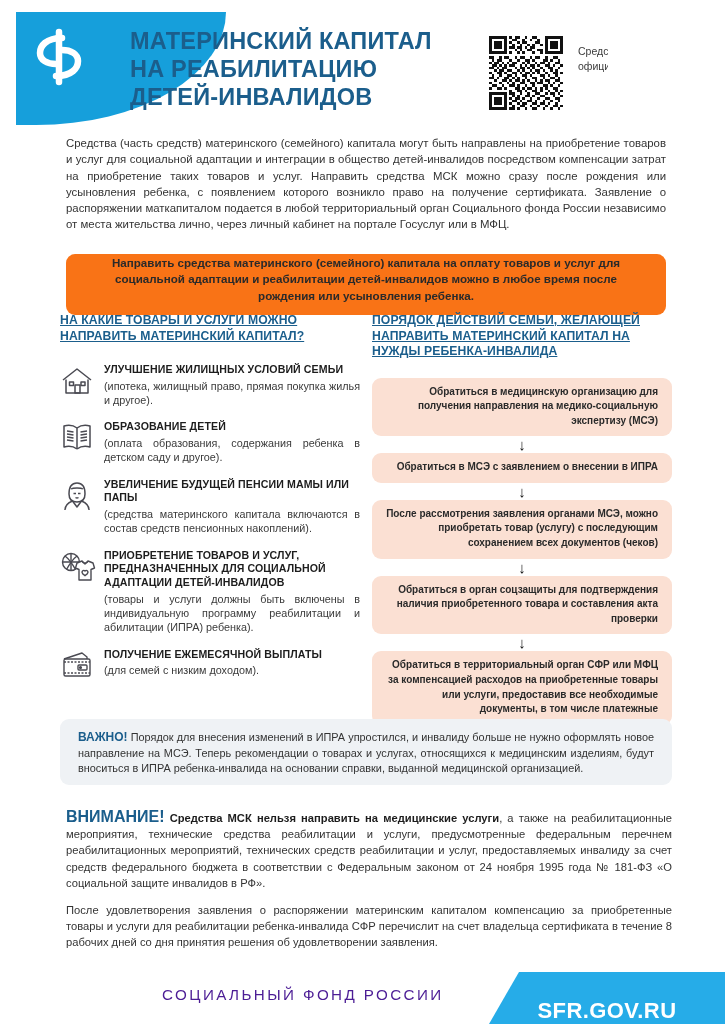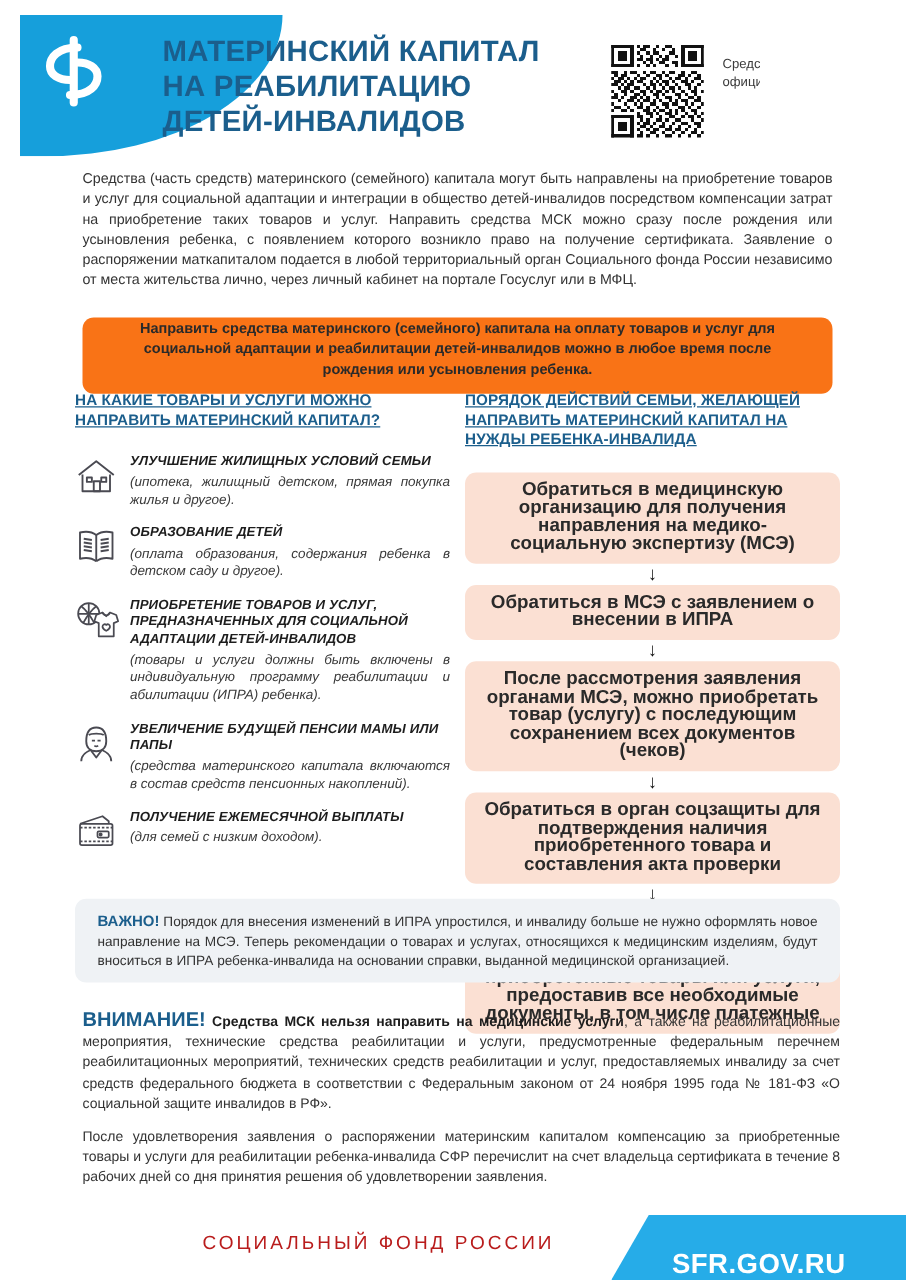--- a/index.html
+++ b/index.html
@@ -55,42 +55,42 @@
   
   .col-left { position: absolute; left: 60px; top: 313px; width: 300px; }
   .col-right { position: absolute; left: 372px; top: 313px; width: 300px; }
 
   .col-heading {
     font-size: 12.2px; font-weight: bold; color: #1B5E8C;
     line-height: 15.5px; text-transform: uppercase; letter-spacing: 0.1px; text-decoration: underline;
   }
 
   .benefit-list { margin-top: 19px; }
-  .benefit { display: flex; margin-bottom: 13px; font-style: italic; }
+  .benefit { display: flex; margin-bottom: 13px; }
   .benefit-icon {
     flex: 0 0 44px; width: 44px; padding-top: 2px;
   }
   .benefit-icon svg { display: block; }
   .benefit-body { flex: 1; }
   .benefit-title {
     font-size: 10.6px; font-weight: bold; color: #1d1d1d;
     line-height: 13.6px; text-transform: uppercase; letter-spacing: 0.1px;
   }
   .benefit-desc {
     font-size: 10.8px; line-height: 14.4px; color: #3a3a3a;
     text-align: justify; margin-top: 2px;
   }
 
   
   .flow { margin-top: 18px; }
   .step {
     background: #FBE0D3; border-radius: 9px;
     padding: 7px 14px 8px;
-    font-size: 15px; line-height: 14.6px; font-weight: bold;
-    color: #2a2a2a; text-align: center;
+    font-size: 10px; line-height: 14.6px; font-weight: bold;
+    color: #2a2a2a; text-align: right;
   }
   .arrow {
     text-align: center; color: #111; font-size: 15px;
     line-height: 15px; height: 17px; padding: 1px 0 1px;
   }
 
   
   .important-box {
     position: absolute; left: 60px; top: 719px; width: 612px;
     background: #EFF2F5; border-radius: 9px;
@@ -108,21 +108,21 @@
   .attention .strong { font-weight: bold; color: #1d1d1d; }
   .closing {
     position: absolute; left: 66px; top: 902px; width: 606px;
     font-size: 11.2px; line-height: 16.2px; color: #333; text-align: justify;
   }
 
   
   .footer { position: absolute; left: 0; top: 972px; width: 725px; height: 52px; }
   .footer-text {
     position: absolute; left: 162px; top: 14px;
-    font-size: 15.2px; letter-spacing: 2.4px; color: #b91c1c;
+    font-size: 15.2px; letter-spacing: 2.4px; color: #4c1d95;
     text-transform: uppercase;
   }
   .footer-badge {
     position: absolute; left: 489px; top: 0px; width: 236px; height: 52px;
     background: #26ACE8;
     clip-path: polygon(30px 0, 236px 0, 236px 52px, 0 52px);
     display: flex; align-items: flex-end; justify-content: center;
   }
   .footer-badge span {
     color: #fff; font-size: 22px; font-weight: bold; letter-spacing: 0.4px;
@@ -408,39 +408,58 @@
               <path d="M3 15 L17 4 L31 15"></path>
               <path d="M6 14.5 L6 28 L28 28 L28 14.5"></path>
               <rect x="15" y="20" width="5" height="8"></rect>
               <rect x="9.5" y="17" width="4" height="3.5"></rect>
               <rect x="21" y="17" width="4" height="3.5"></rect>
             </g>
           </svg>
         </div>
         <div class="benefit-body">
           <div class="benefit-title">УЛУЧШЕНИЕ ЖИЛИЩНЫХ УСЛОВИЙ СЕМЬИ</div>
-          <div class="benefit-desc">(ипотека, жилищный детском, прямая покупка жилья и другое).</div>
+          <div class="benefit-desc">(ипотека, жилищный право, прямая покупка жилья и другое).</div>
         </div>
       </div>
 
       <div class="benefit">
         <div class="benefit-icon">
           <svg width="34" height="30" viewBox="0 0 34 30">
             <g fill="none" stroke="#4a4a52" stroke-width="1.5" stroke-linejoin="round">
               <path d="M17 6 C13 3, 8 3, 4 4 L4 25 C8 24, 13 24, 17 27"></path>
               <path d="M17 6 C21 3, 26 3, 30 4 L30 25 C26 24, 21 24, 17 27"></path>
               <path d="M17 6 L17 27"></path>
               <path d="M7 9 L13.5 10 M7 12 L13.5 13 M7 15 L13.5 16 M7 18 L13.5 19"></path>
               <path d="M20.5 10 L27 9 M20.5 13 L27 12 M20.5 16 L27 15 M20.5 19 L27 18"></path>
             </g>
           </svg>
         </div>
         <div class="benefit-body">
           <div class="benefit-title">ОБРАЗОВАНИЕ ДЕТЕЙ</div>
           <div class="benefit-desc">(оплата образования, содержания ребенка в детском саду и другое).</div>
+        </div>
+      </div>
+
+      <div class="benefit">
+        <div class="benefit-icon">
+          <svg width="34" height="32" viewBox="0 0 34 32">
+            <g fill="none" stroke="#4a4a52" stroke-width="1.5" stroke-linejoin="round">
+              <path d="M9 14 C9 6, 12 3, 17 3 C22 3, 25 6, 25 14 C25 19, 22 22, 17 22 C12 22, 9 19, 9 14 Z"></path>
+              <path d="M11 9 C13 7.5, 21 7.5, 23 9"></path>
+              <path d="M13.5 13.5 h2.5 M18 13.5 h2.5"></path>
+              <path d="M15.5 17.5 c1 0.8, 2 0.8, 3 0"></path>
+              <path d="M12.5 21 L17 27 L21.5 21"></path>
+              <path d="M5 30 C5 25, 10 22, 12.5 21 M29 30 C29 25, 24 22, 21.5 21"></path>
+            </g>
+          </svg>
+        </div>
+        <div class="benefit-body">
+          <div class="benefit-title">УВЕЛИЧЕНИЕ БУДУЩЕЙ ПЕНСИИ МАМЫ ИЛИ ПАПЫ</div>
+          <div class="benefit-desc">(средства материнского капитала включаются в состав средств пенсионных накоплений).</div>
         </div>
       </div>
 
       <div class="benefit">
         <div class="benefit-icon">
           <svg width="36" height="32" viewBox="0 0 36 32">
             <g fill="none" stroke="#4a4a52" stroke-width="1.4" stroke-linejoin="round">
               <circle cx="11" cy="11" r="8.5"></circle>
               <path d="M11 2.5 L11 19.5 M2.5 11 L19.5 11"></path>
               <path d="M5 5 C9 8, 13 14, 15.5 18.5 M17 5 C13 8, 9 14, 6.5 18.5"></path>
@@ -451,39 +470,20 @@
           </svg>
         </div>
         <div class="benefit-body">
           <div class="benefit-title">ПРИОБРЕТЕНИЕ ТОВАРОВ И УСЛУГ, ПРЕДНАЗНАЧЕННЫХ ДЛЯ СОЦИАЛЬНОЙ АДАПТАЦИИ ДЕТЕЙ-ИНВАЛИДОВ</div>
           <div class="benefit-desc">(товары и услуги должны быть включены в индивидуальную программу реабилитации и абилитации (ИПРА) ребенка).</div>
         </div>
       </div>
 
       <div class="benefit">
         <div class="benefit-icon">
-          <svg width="34" height="32" viewBox="0 0 34 32">
-            <g fill="none" stroke="#4a4a52" stroke-width="1.5" stroke-linejoin="round">
-              <path d="M9 14 C9 6, 12 3, 17 3 C22 3, 25 6, 25 14 C25 19, 22 22, 17 22 C12 22, 9 19, 9 14 Z"></path>
-              <path d="M11 9 C13 7.5, 21 7.5, 23 9"></path>
-              <path d="M13.5 13.5 h2.5 M18 13.5 h2.5"></path>
-              <path d="M15.5 17.5 c1 0.8, 2 0.8, 3 0"></path>
-              <path d="M12.5 21 L17 27 L21.5 21"></path>
-              <path d="M5 30 C5 25, 10 22, 12.5 21 M29 30 C29 25, 24 22, 21.5 21"></path>
-            </g>
-          </svg>
-        </div>
-        <div class="benefit-body">
-          <div class="benefit-title">УВЕЛИЧЕНИЕ БУДУЩЕЙ ПЕНСИИ МАМЫ ИЛИ ПАПЫ</div>
-          <div class="benefit-desc">(средства материнского капитала включаются в состав средств пенсионных накоплений).</div>
-        </div>
-      </div>
-
-      <div class="benefit">
-        <div class="benefit-icon">
           <svg width="34" height="30" viewBox="0 0 34 30">
             <g fill="none" stroke="#4a4a52" stroke-width="1.4" stroke-linejoin="round">
               <path d="M4 9 L22 3 L27 7 L27 9"></path>
               <rect x="4" y="9" width="26" height="17" rx="1.5"></rect>
               <path d="M4 12 h26" stroke-dasharray="2 1.5"></path>
               <path d="M4 23 h26" stroke-dasharray="2 1.5"></path>
               <rect x="18" y="15" width="9" height="5" rx="1"></rect>
               <circle cx="20.5" cy="17.5" r="0.9" fill="#4a4a52"></circle>
             </g>
           </svg>

